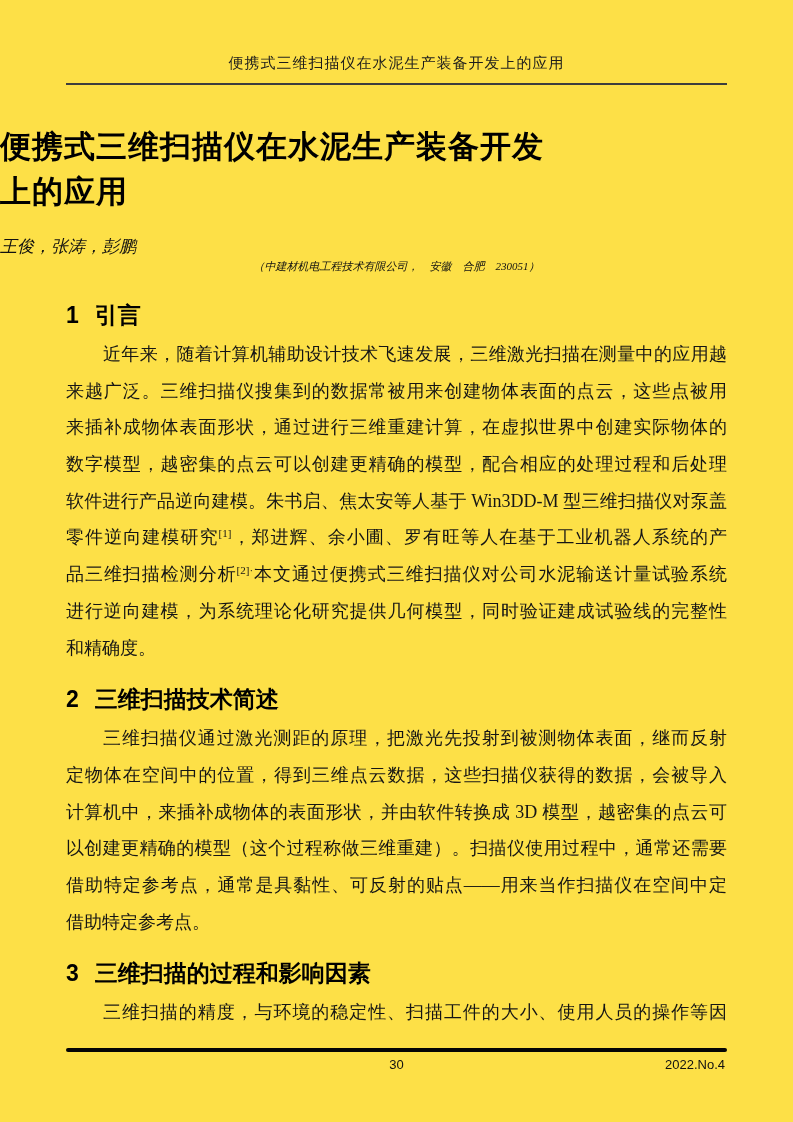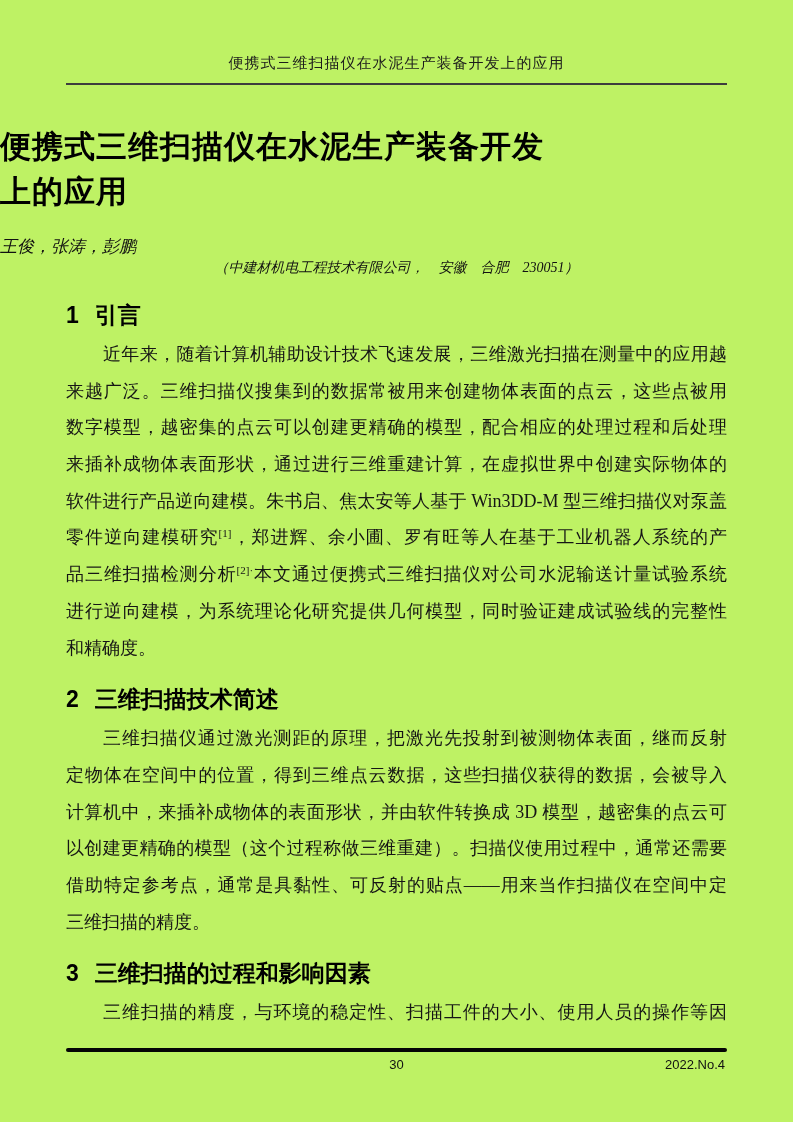--- a/index.html
+++ b/index.html
@@ -1,20 +1,20 @@
 <!DOCTYPE html>
 <html lang="zh"><head>
 <meta charset="utf-8">
 <style>
   html,body{margin:0;padding:0;background:#ffffff;}
   .page{
     position:relative;
     width:793px;height:1122px;
     margin:0 auto;
-    background:#bef264;
+    background:#fde047;
     overflow:hidden;
     color:#111;
     font-family:"Liberation Serif","DejaVu Serif",serif;
   }
   
   .running-head{
     position:absolute;top:54px;left:0;width:793px;
     text-align:center;font-size:15px;letter-spacing:1px;color:#1c1c1c;
     font-family:"Liberation Serif","DejaVu Serif",serif;
   }
@@ -29,21 +29,21 @@
     font-family:"Liberation Sans","DejaVu Sans",sans-serif;
     font-weight:bold;font-size:31px;line-height:45px;color:#000;
     letter-spacing:1px;
   }
   .authors{
     position:absolute;top:235px;left:0;width:793px;
     text-align:left;font-size:17px;font-style:italic;color:#111;
   }
   .affiliation{
     position:absolute;top:259px;left:0;width:793px;
-    text-align:center;font-size:14px;font-style:italic;color:#111;
+    text-align:center;font-size:11px;font-style:italic;color:#111;
   }
   
   .content{
     position:absolute;top:300px;left:66px;width:661px;
   }
   .sec-heading{
     font-family:"Liberation Sans","DejaVu Sans",sans-serif;
     font-weight:bold;font-size:23px;line-height:30px;color:#000;
     margin:0;
   }
@@ -92,36 +92,36 @@
 
   <div class="authors">王俊，张涛，彭鹏</div>
 
   <div class="affiliation">（中建材机电工程技术有限公司，　安徽　合肥　230051）</div>
 
   <div class="content" id="sections-container">
       <div class="sec-heading"><span class="sec-num">1</span><span>引言</span></div>
       <div class="paragraph">
         <div class="line fill indent"><span>近年来，随着计算机辅助设计技术飞速发展，三维激光扫描在测量中的应用越</span></div>
         <div class="line fill"><span>来越广泛。三维扫描仪搜集到的数据常被用来创建物体表面的点云，这些点被用</span></div>
+        <div class="line fill"><span>来插补成物体表面形状，通过进行三维重建计算，在虚拟世界中创建实际物体的</span></div>
         <div class="line fill"><span>数字模型，越密集的点云可以创建更精确的模型，配合相应的处理过程和后处理</span></div>
-        <div class="line fill"><span>来插补成物体表面形状，通过进行三维重建计算，在虚拟世界中创建实际物体的</span></div>
         <div class="line fill"><span>软件进行产品逆向建模。朱书启、焦太安等人基于 Win3DD-M 型三维扫描仪对泵盖</span></div>
         <div class="line fill"><span>零件逆向建模研究</span><sup>[1]</sup><span>，郑进辉、余小圃、罗有旺等人在基于工业机器人系统的产</span></div>
         <div class="line fill"><span>品三维扫描检测分析</span><sup>[2]·</sup><span>本文通过便携式三维扫描仪对公司水泥输送计量试验系统</span></div>
         <div class="line fill"><span>进行逆向建模，为系统理论化研究提供几何模型，同时验证建成试验线的完整性</span></div>
         <div class="line"><span>和精确度。</span></div>
       </div>
       <div class="sec-heading gap"><span class="sec-num">2</span><span>三维扫描技术简述</span></div>
       <div class="paragraph">
         <div class="line fill indent"><span>三维扫描仪通过激光测距的原理，把激光先投射到被测物体表面，继而反射</span></div>
         <div class="line fill"><span>定物体在空间中的位置，得到三维点云数据，这些扫描仪获得的数据，会被导入</span></div>
         <div class="line fill"><span>计算机中，来插补成物体的表面形状，并由软件转换成 3D 模型，越密集的点云可</span></div>
         <div class="line fill"><span>以创建更精确的模型（这个过程称做三维重建）。扫描仪使用过程中，通常还需要</span></div>
         <div class="line fill"><span>借助特定参考点，通常是具黏性、可反射的贴点——用来当作扫描仪在空间中定</span></div>
-        <div class="line"><span>三维扫描的精度。</span></div>
+        <div class="line"><span>借助特定参考点。</span></div>
       </div>
       <div class="sec-heading gap"><span class="sec-num">3</span><span>三维扫描的过程和影响因素</span></div>
       <div class="paragraph">
         <div class="line fill indent"><span>三维扫描的精度，与环境的稳定性、扫描工件的大小、使用人员的操作等因</span></div>
       </div>
     </div>
 
   <div class="foot-rule"></div>
   <div class="foot-row">
     <div class="foot-page">30</div>

